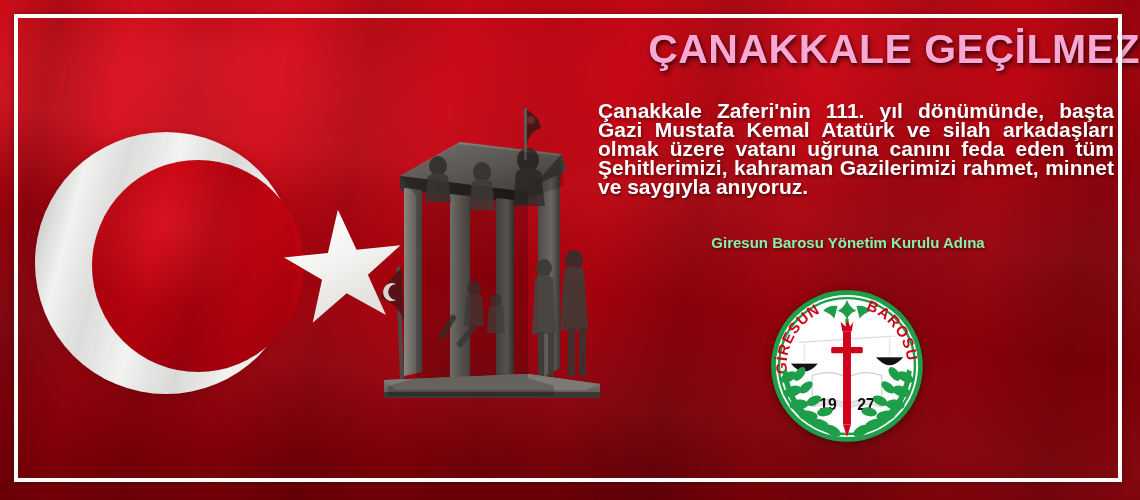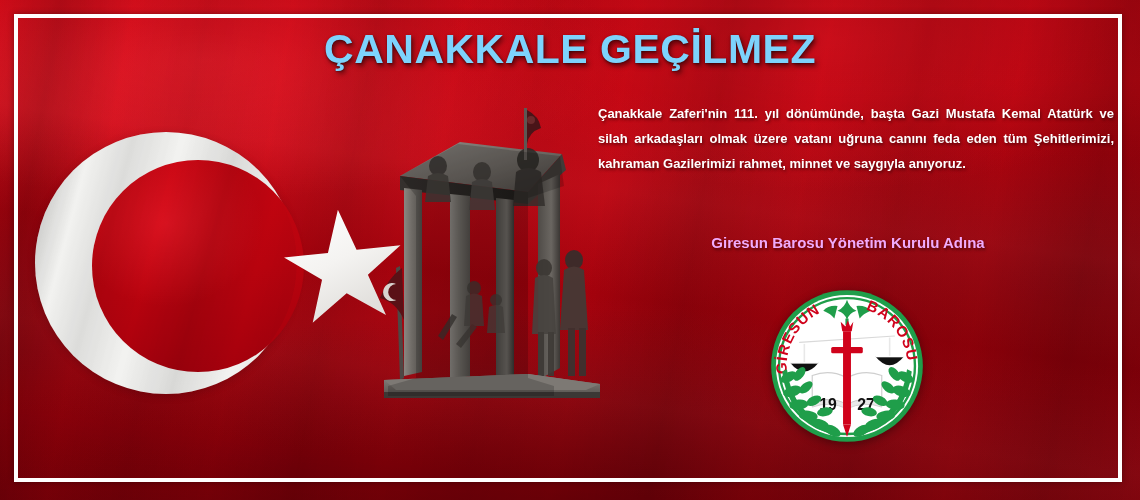--- a/index.html
+++ b/index.html
@@ -128,52 +128,52 @@
     position: absolute;
     left: 378px; top: 100px;
     width: 228px; height: 300px;
   }
 
   
   .title {
     position: absolute;
     left: 0; top: 26px;
     width: 1140px;
-    text-align: center;
+    text-align: right;
     font-size: 41px;
     font-weight: bold;
-    color: #7dd3fc;
+    color: #f9a8d4;
     letter-spacing: 0.5px;
     text-shadow: 2px 3px 5px rgba(0,0,0,0.55), 0 1px 2px rgba(0,0,0,0.4);
     white-space: nowrap;
   }
 
   
   .body-text {
     position: absolute;
     left: 598px; top: 101px;
     width: 516px;
-    font-size: 13px;
+    font-size: 21px;
     font-weight: bold;
-    line-height: 25px;
+    line-height: 19px;
     color: #ffffff;
     text-align: justify;
     text-shadow: 1px 2px 3px rgba(0,0,0,0.45);
   }
 
   
   .signature {
     position: absolute;
     left: 598px; top: 232px;
     width: 500px;
     text-align: center;
     font-size: 15px;
     font-weight: bold;
     line-height: 21px;
-    color: #f0abfc;
+    color: #86efac;
     text-shadow: 1px 2px 3px rgba(0,0,0,0.45);
   }
 
   
   .seal {
     position: absolute;
     left: 768px; top: 287px;
     width: 158px; height: 158px;
     filter: drop-shadow(0 2px 5px rgba(0,0,0,0.4));
   }

